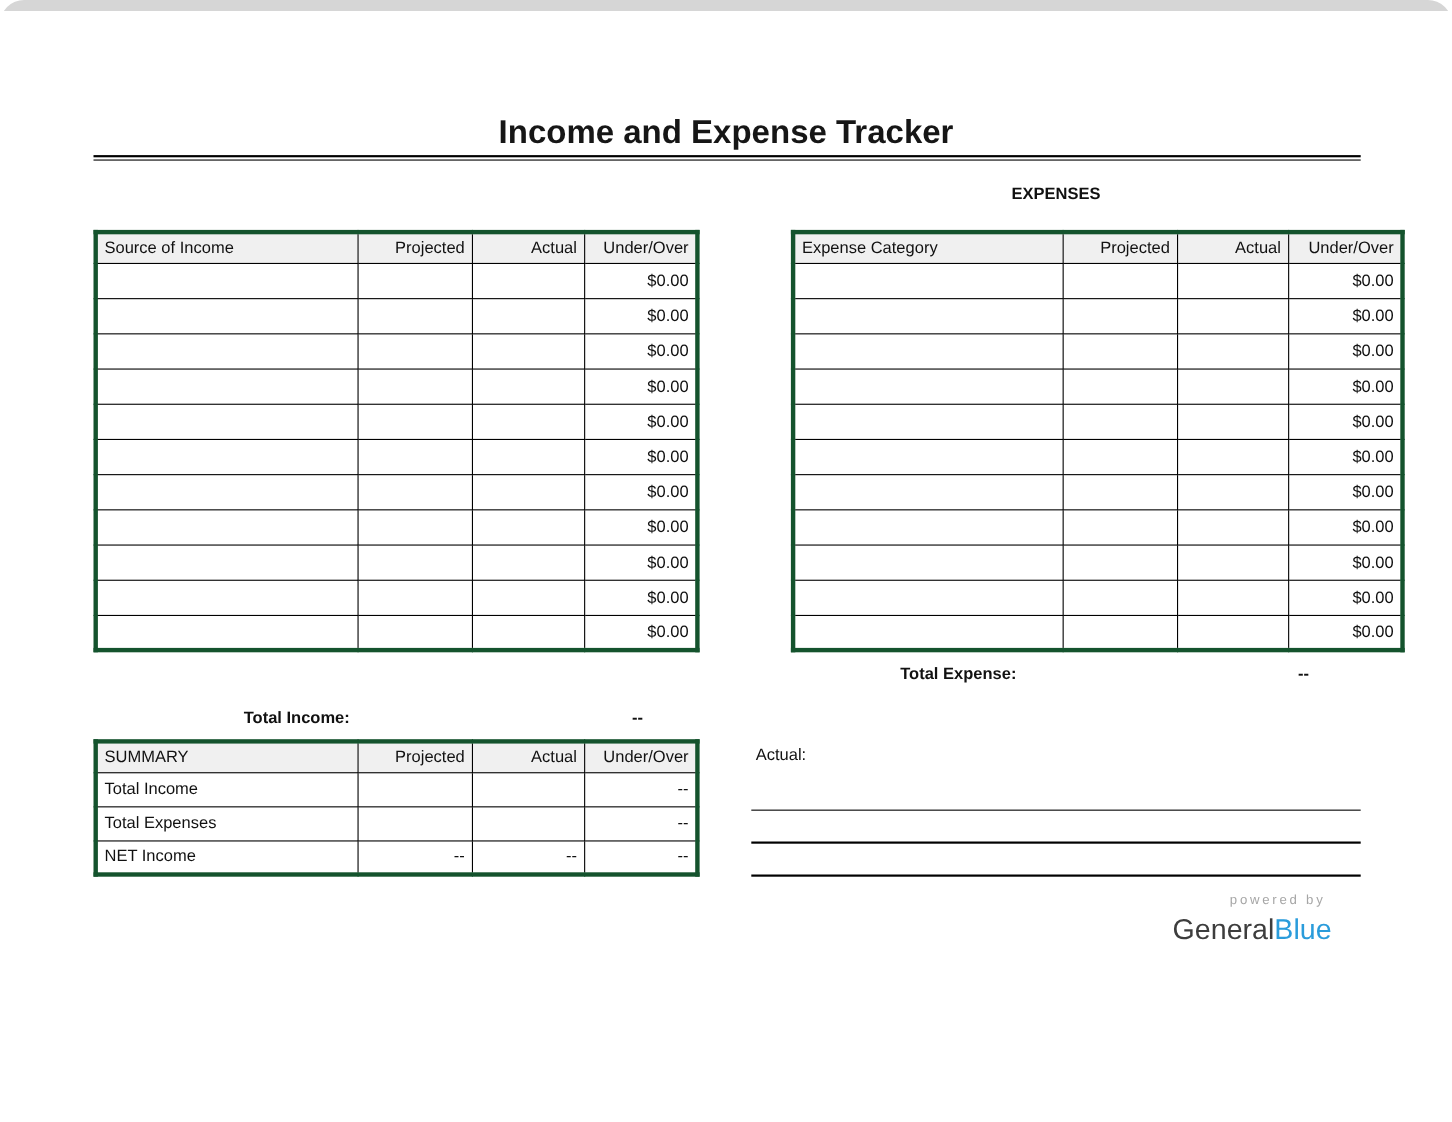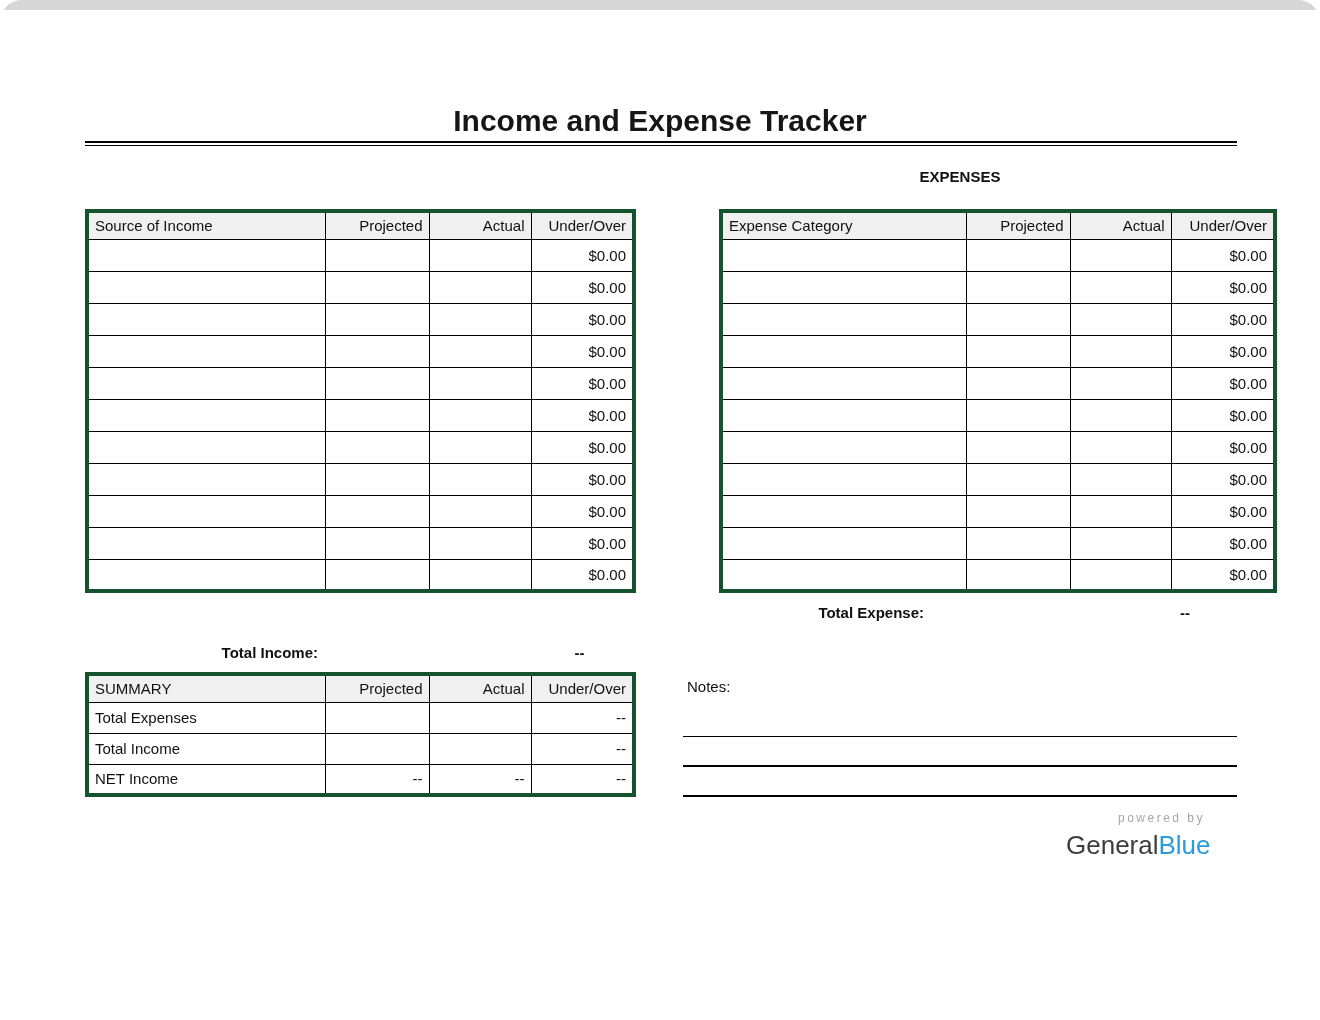--- a/index.html
+++ b/index.html
@@ -273,41 +273,41 @@
         <col style="width:103px">
       </colgroup>
     <tbody>
         <tr class="hdr">
       <td class="cell-left">SUMMARY</td>
       <td class="cell-center">Projected</td>
       <td class="cell-center">Actual</td>
       <td class="cell-center">Under/Over</td>
     </tr>
     <tr class="srow">
+      <td class="cell-left">Total Income</td>
+      <td class="cell-center"></td>
+      <td class="cell-center"></td>
+      <td class="cell-center">--</td>
+    </tr>
+    <tr class="srow">
       <td class="cell-left">Total Expenses</td>
       <td class="cell-center"></td>
       <td class="cell-center"></td>
       <td class="cell-center">--</td>
     </tr>
     <tr class="srow">
-      <td class="cell-left">Total Income</td>
-      <td class="cell-center"></td>
-      <td class="cell-center"></td>
-      <td class="cell-center">--</td>
-    </tr>
-    <tr class="srow">
       <td class="cell-left">NET Income</td>
       <td class="cell-center">--</td>
       <td class="cell-center">--</td>
       <td class="cell-center">--</td>
     </tr>
   </tbody>
     </table>
 
-  <div class="notes-label">Notes:</div>
+  <div class="notes-label">Actual:</div>
   <div class="note-line" id="note-line-1"></div>
   <div class="note-line" id="note-line-2"></div>
   <div class="note-line" id="note-line-3"></div>
 
   <div class="powered-by">powered by</div>
   <div class="brand-wordmark">
     <span class="brand-dark">General</span><span class="brand-blue">Blue</span>
   </div>
 </div>
 

